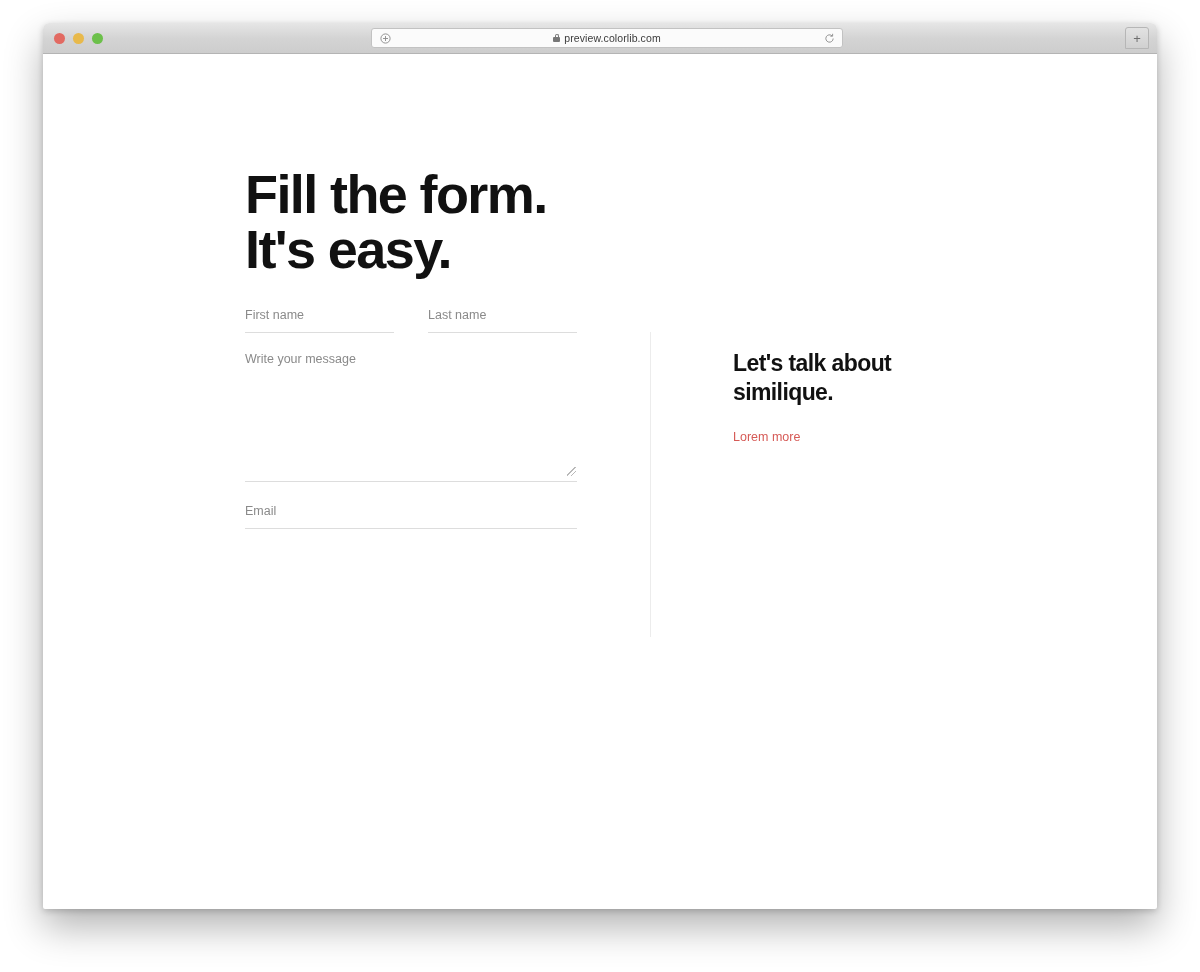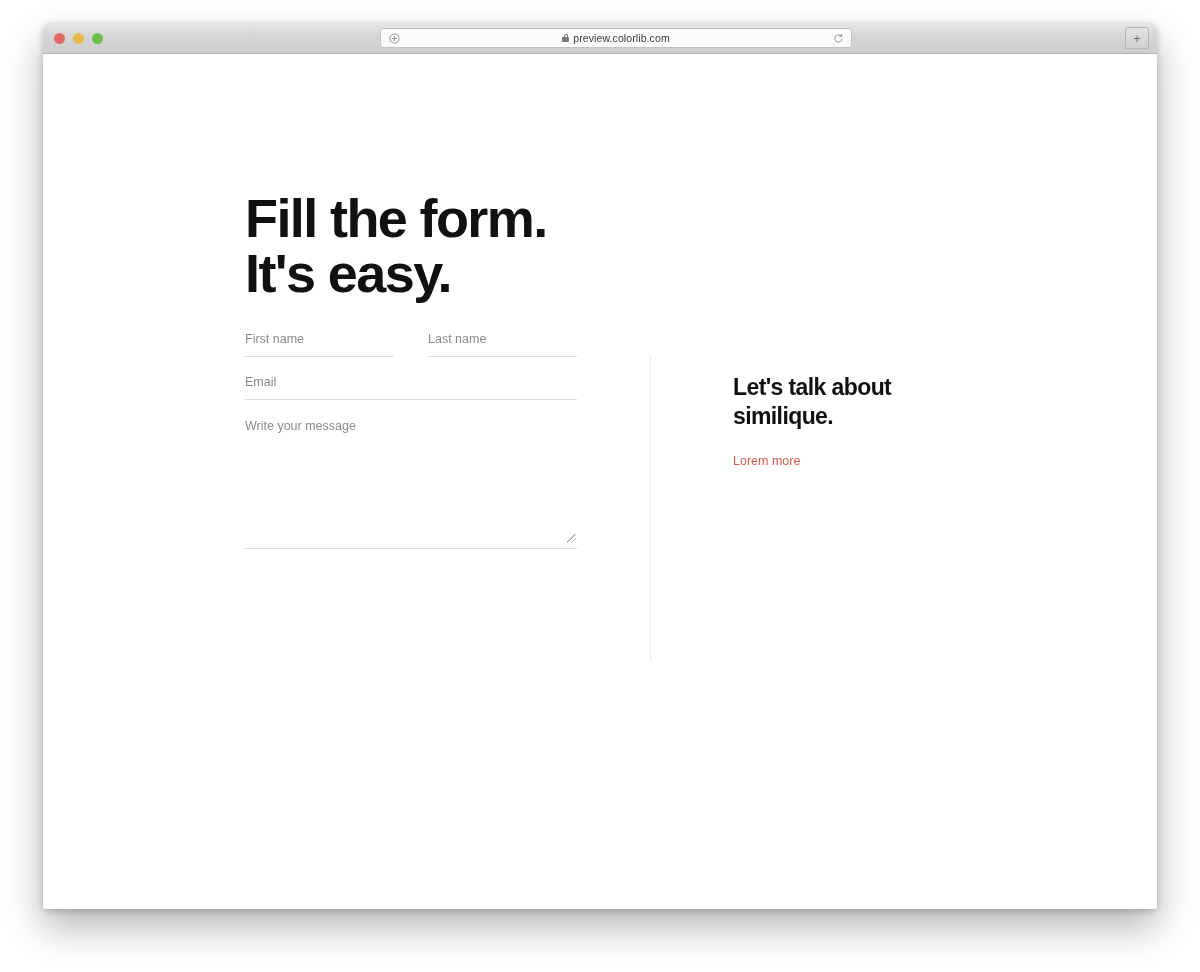--- a/index.html
+++ b/index.html
@@ -46,21 +46,21 @@
     width: 11px;
     height: 11px;
     border-radius: 50%;
   }
   .light.red    { background: #e26a62; }
   .light.yellow { background: #e8b94b; }
   .light.green  { background: #6cc04a; }
 
   .omnibox {
     position: absolute;
-    left: 337px;
+    left: 328px;
     top: 5px;
     width: 472px;
     height: 20px;
     background: #fbfbfb;
     border: 1px solid #c2c2c2;
     border-radius: 3px;
     box-sizing: border-box;
     display: flex;
     align-items: center;
   }
@@ -129,21 +129,20 @@
     color: #6d6d6d;
     font-size: 13px;
     line-height: 1;
   }
 
   
   .viewport {
     position: relative;
     height: 604px;
     background: #ffffff;
-    margin-top: 24px;
   }
 
   .page-heading {
     position: absolute;
     left: 202px;
     top: 77px;
     font-size: 54px;
     font-weight: 700;
     line-height: 1.02;
     letter-spacing: -1.6px;
@@ -316,26 +315,26 @@
         <div class="row-two">
           <div class="field half">
             <input type="text" placeholder="First name" style="">
           </div>
           <div class="field half">
             <input type="text" placeholder="Last name" style="">
           </div>
         </div>
 
         <div class="field full">
-          <input type="text" placeholder="Email" style="">
-        </div>
-
-        <div class="field full">
           <textarea placeholder="Write your message" style=""></textarea>
           <span class="resize-grip"></span>
+        </div>
+
+        <div class="field full">
+          <input type="text" placeholder="Email" style="">
         </div>
 
       </form>
 
       <div class="divider"></div>
 
       <div class="info-col">
         <h2 class="info-title">
           <span>Let's talk about</span><br>
           <span>similique.</span>

